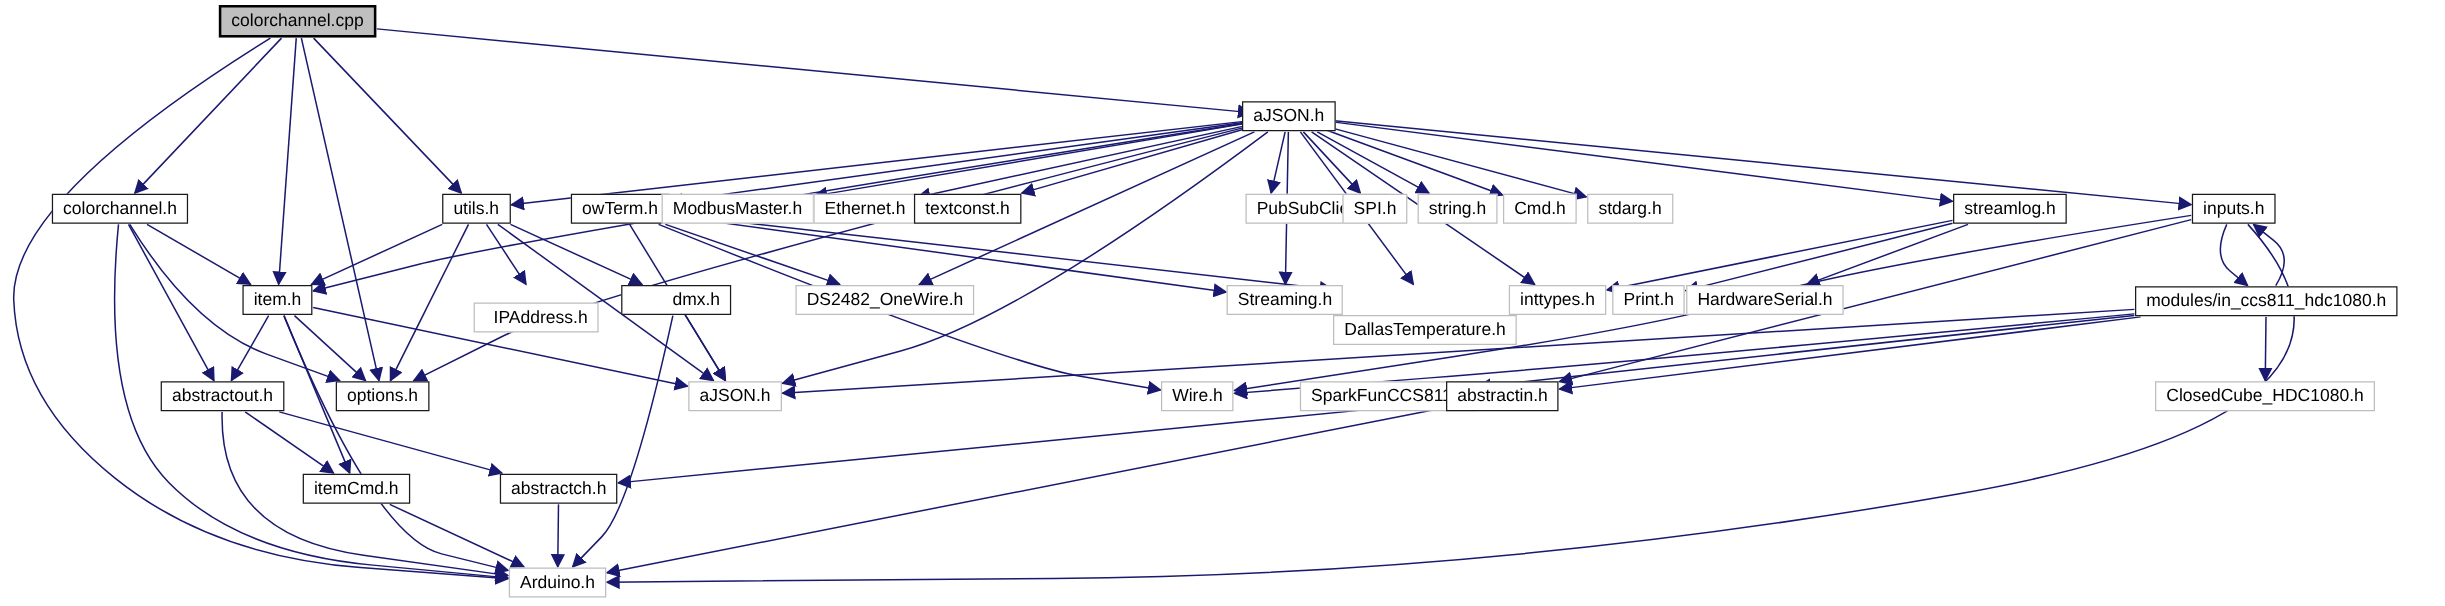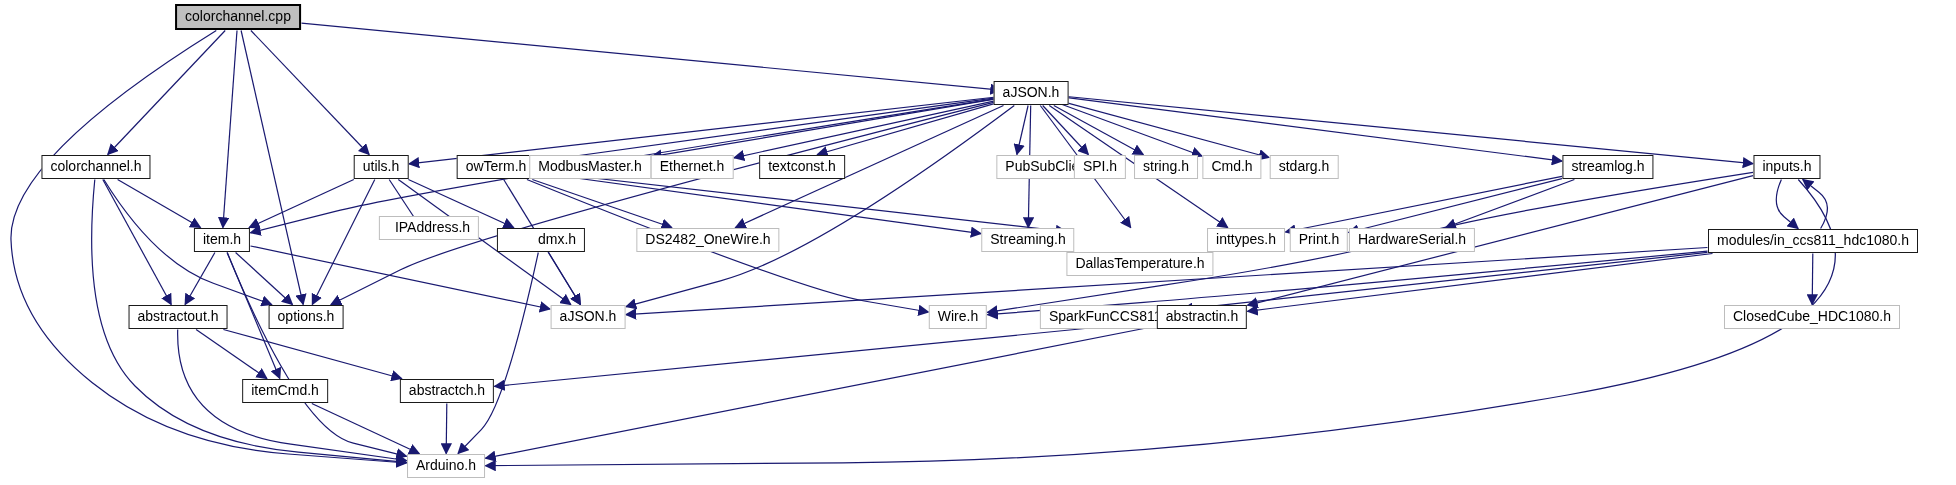--- a/index.html
+++ b/index.html
@@ -107,30 +107,30 @@
       </g>
   </svg>
   <div id="nodes">
       <div class="node current" style="left: 238px; top: 17px;">colorchannel.cpp</div>
       <div class="node internal" style="left: 1031px; top: 93px;">aJSON.h</div>
       <div class="node internal" style="left: 96px; top: 167px;">colorchannel.h</div>
       <div class="node internal" style="left: 381px; top: 167px;">utils.h</div>
       <div class="node internal" style="left: 496px; top: 167px;">owTerm.h</div>
       <div class="node external" style="left: 590px; top: 167px;">ModbusMaster.h</div>
       <div class="node external" style="left: 692px; top: 167px;">Ethernet.h</div>
-      <div class="node internal" style="left: 774px; top: 167px; margin-left: 28px;">textconst.h</div>
+      <div class="node internal" style="left: 774px; top: 167px;">textconst.h</div>
       <div class="node external" style="left: 1014px; top: 167px; margin-left: 40px;">PubSubClient.h</div>
       <div class="node external" style="left: 1100px; top: 167px;">SPI.h</div>
       <div class="node external" style="left: 1166px; top: 167px;">string.h</div>
       <div class="node external" style="left: 1232px; top: 167px;">Cmd.h</div>
       <div class="node external" style="left: 1304px; top: 167px;">stdarg.h</div>
       <div class="node internal" style="left: 1608px; top: 167px;">streamlog.h</div>
       <div class="node internal" style="left: 1787px; top: 167px;">inputs.h</div>
       <div class="node internal" style="left: 222px; top: 240px;">item.h</div>
-      <div class="node external" style="left: 429px; top: 228px; padding-left: 15px;">IPAddress.h</div>
+      <div class="node external" style="left: 429px; top: 254px; padding-left: 15px;">IPAddress.h</div>
       <div class="node internal" style="left: 541px; top: 240px; padding-left: 40px;">dmx.h</div>
       <div class="node external" style="left: 708px; top: 240px;">DS2482_OneWire.h</div>
       <div class="node external" style="left: 1028px; top: 240px;">Streaming.h</div>
       <div class="node external" style="left: 1140px; top: 240px; margin-top: 24px;">DallasTemperature.h</div>
       <div class="node external" style="left: 1246px; top: 240px;">inttypes.h</div>
       <div class="node external" style="left: 1319px; top: 240px;">Print.h</div>
       <div class="node external" style="left: 1412px; top: 240px;">HardwareSerial.h</div>
       <div class="node internal" style="left: 1813px; top: 241px;">modules/in_ccs811_hdc1080.h</div>
       <div class="node internal" style="left: 178px; top: 317px;">abstractout.h</div>
       <div class="node internal" style="left: 306px; top: 317px;">options.h</div>

